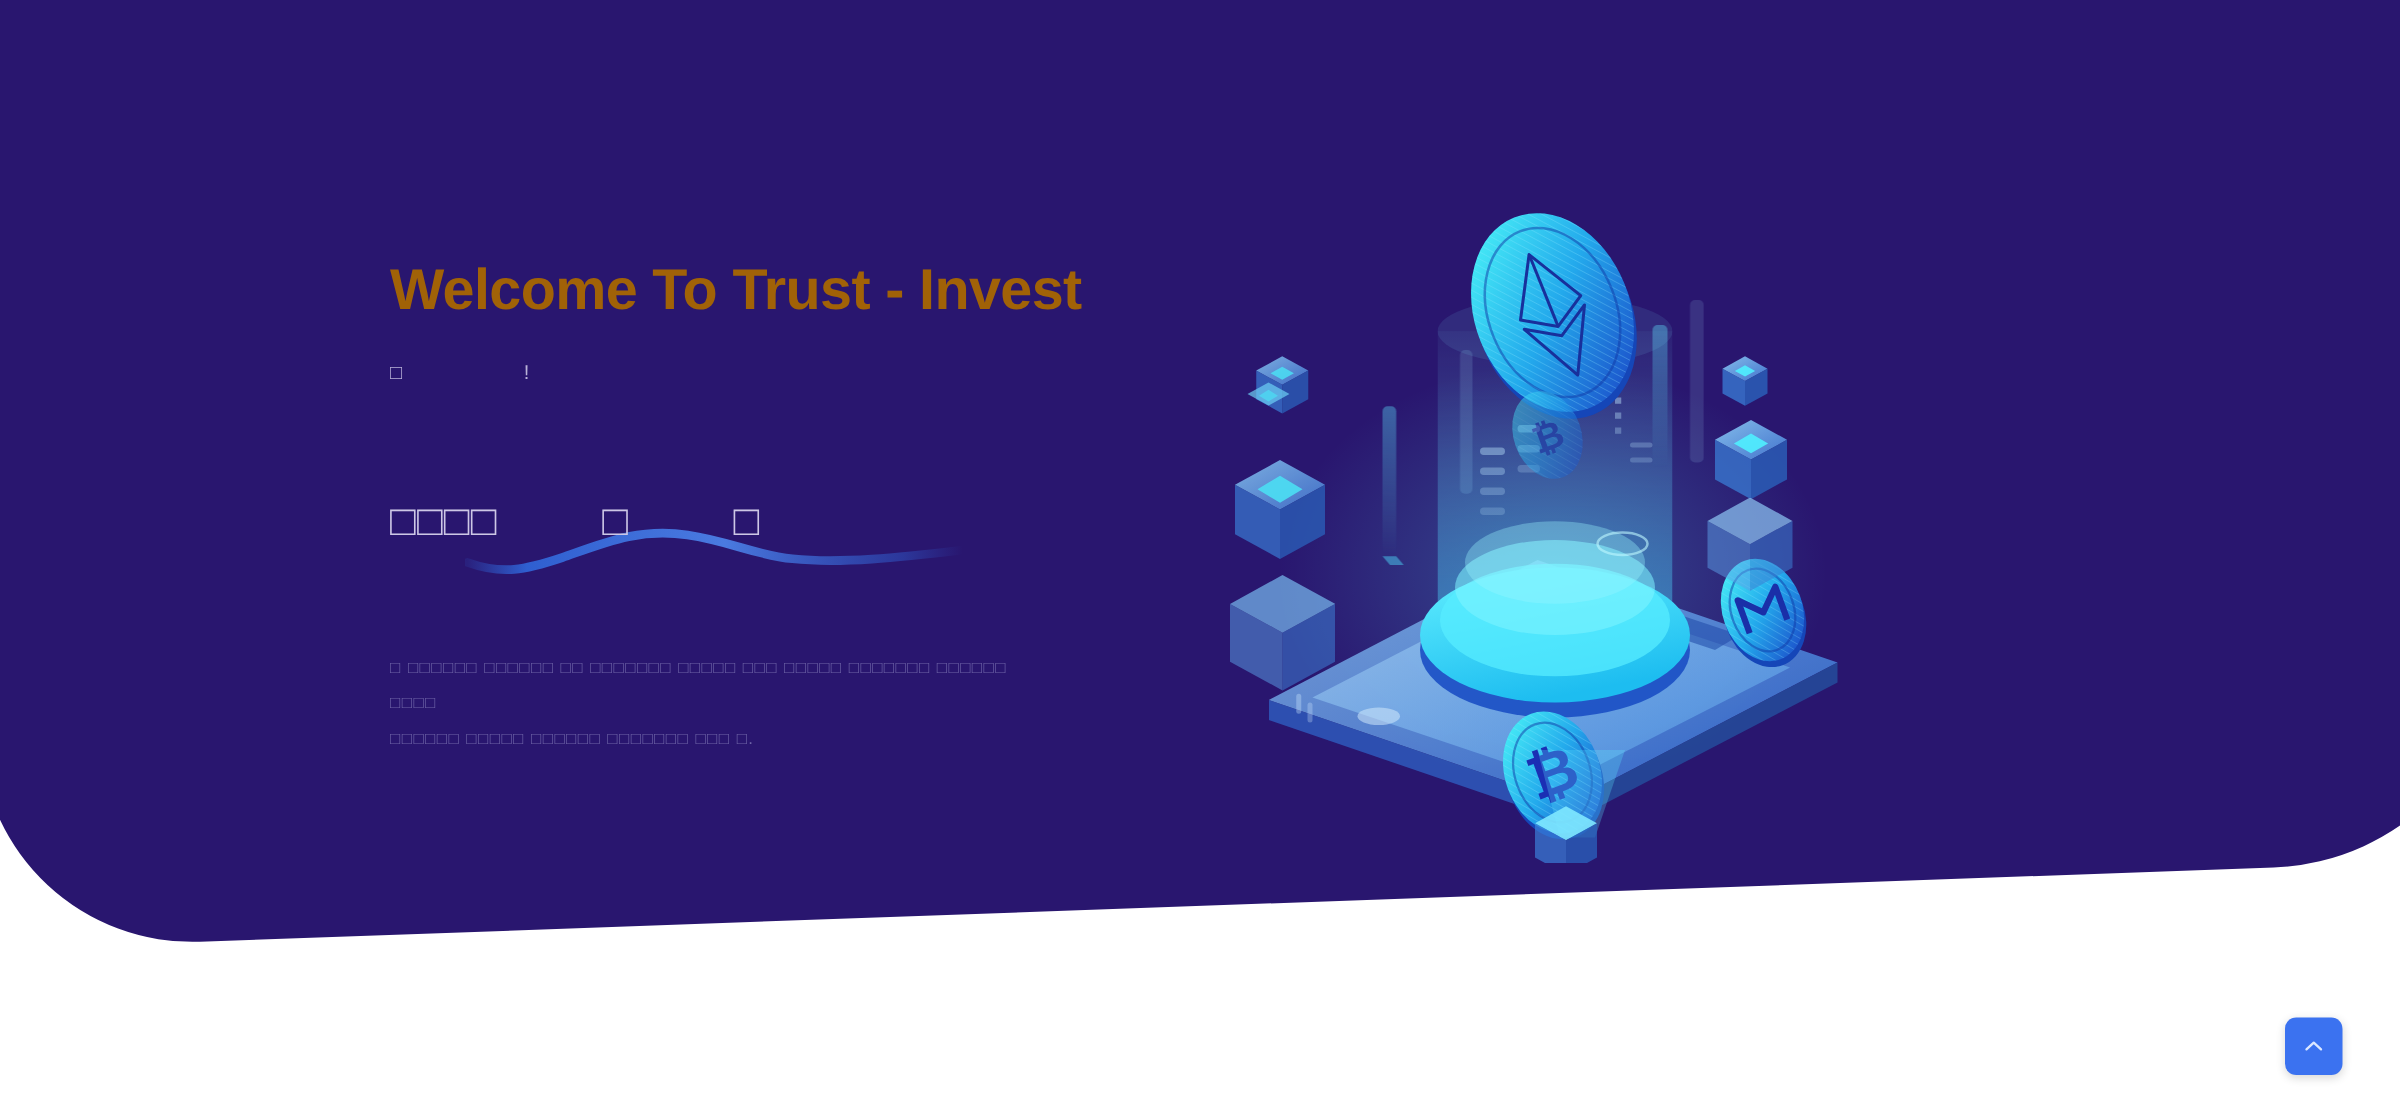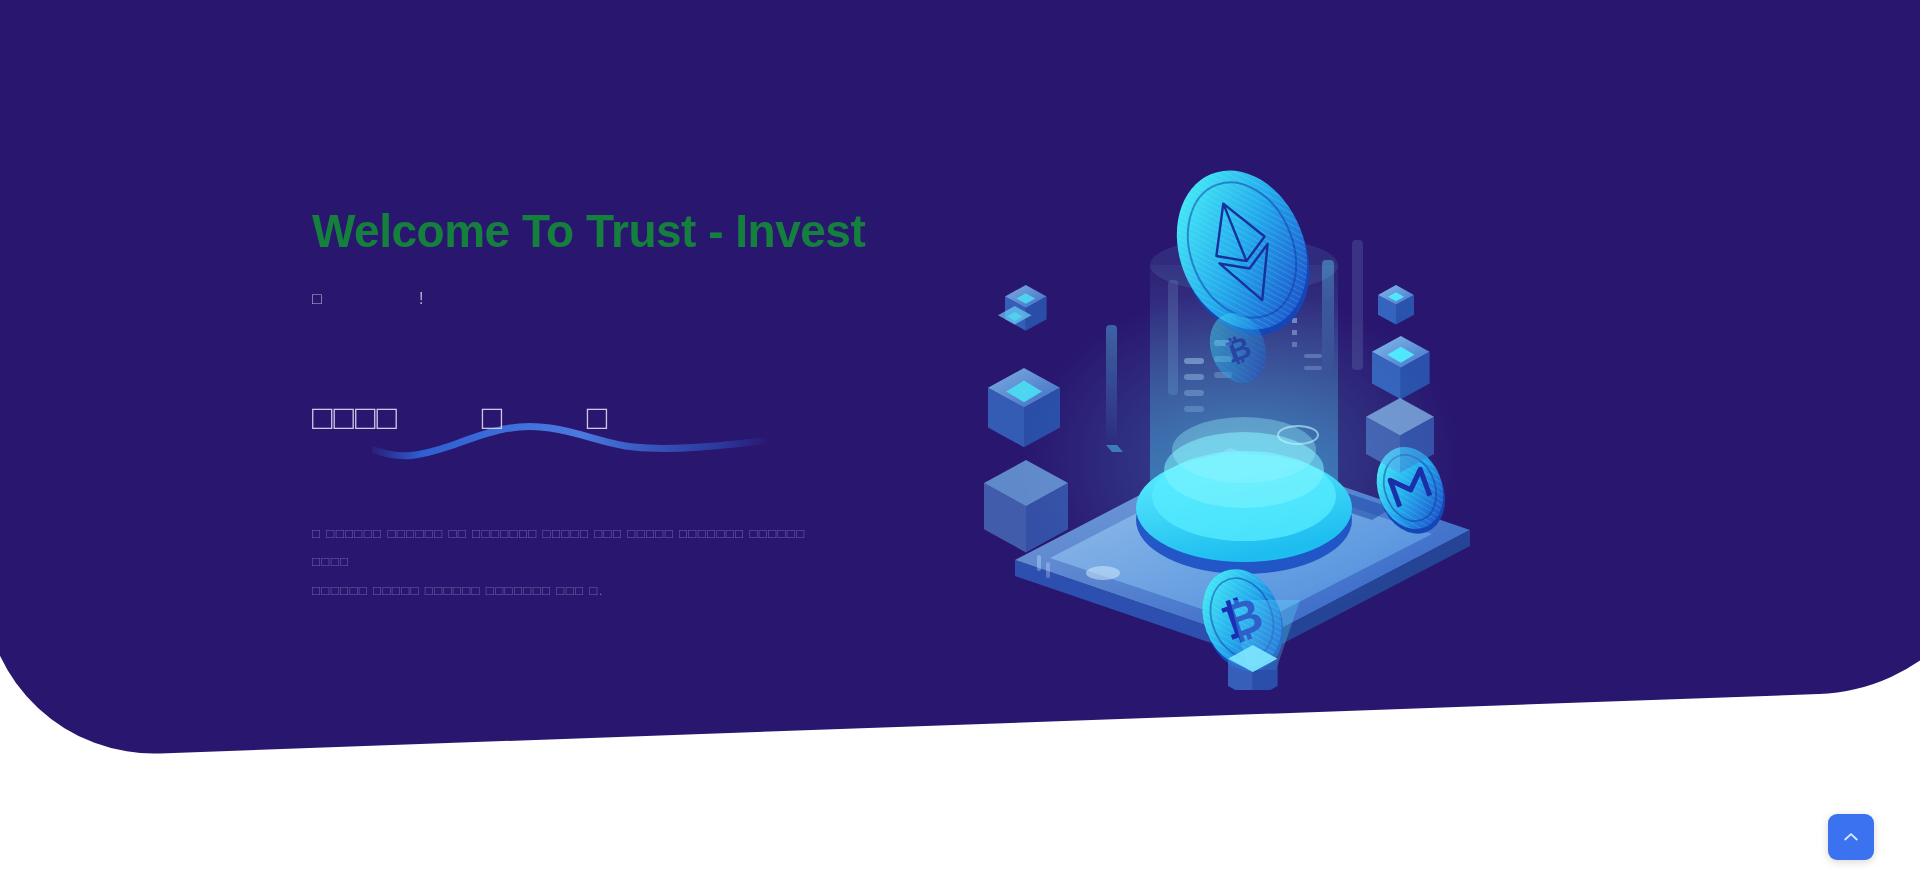--- a/index.html
+++ b/index.html
@@ -24,21 +24,21 @@
   .hero-patch{
     position:absolute; left:0; top:0; width:1920px; height:300px;
     background:#29166f;
   }
 
   
   .content{ position:absolute; left:312px; top:205px; width:700px; z-index:6; }
 
   .hero-title{
     font-size:46px; font-weight:700; letter-spacing:-0.5px;
-    color:#15803d; line-height:1.15; white-space:nowrap;
+    color:#a16207; line-height:1.15; white-space:nowrap;
   }
 
   .hero-sub{
     margin-top:32px; font-size:16px; color:#b9b2d8;
     letter-spacing:0.4px; direction:rtl; text-align:left;
     white-space:pre; unicode-bidi:plaintext;
   }
 
   .sub-head-wrap{ position:relative; margin-top:82px; height:70px; }
   .sub-head{

